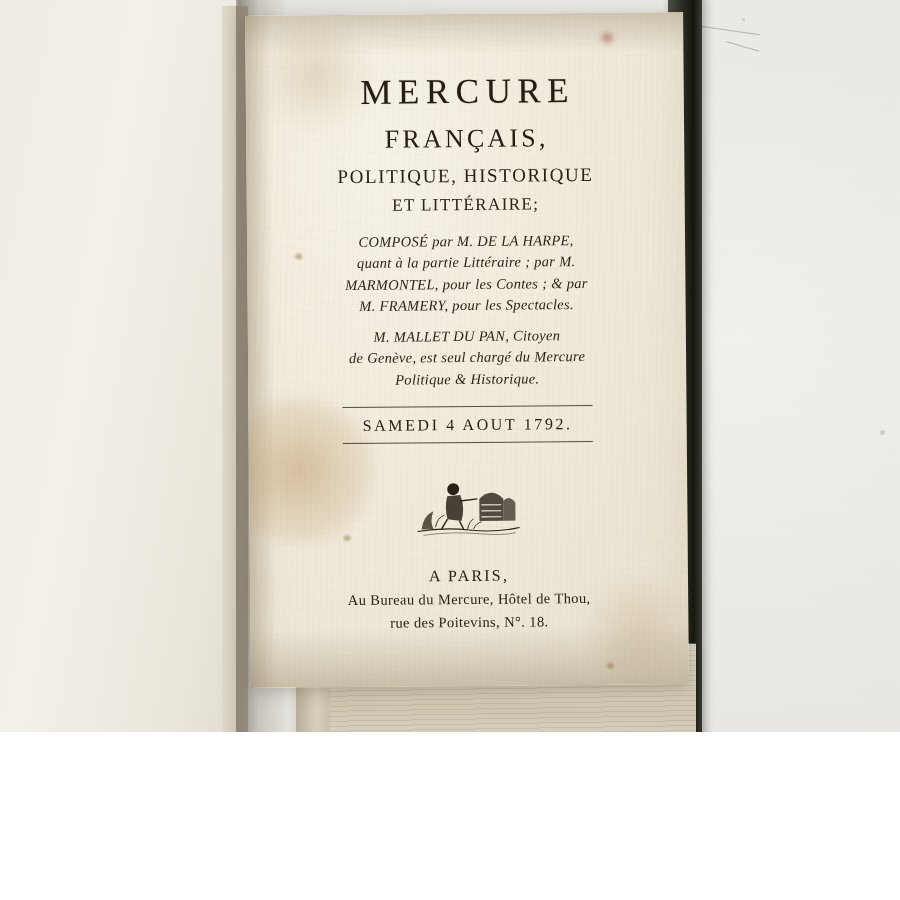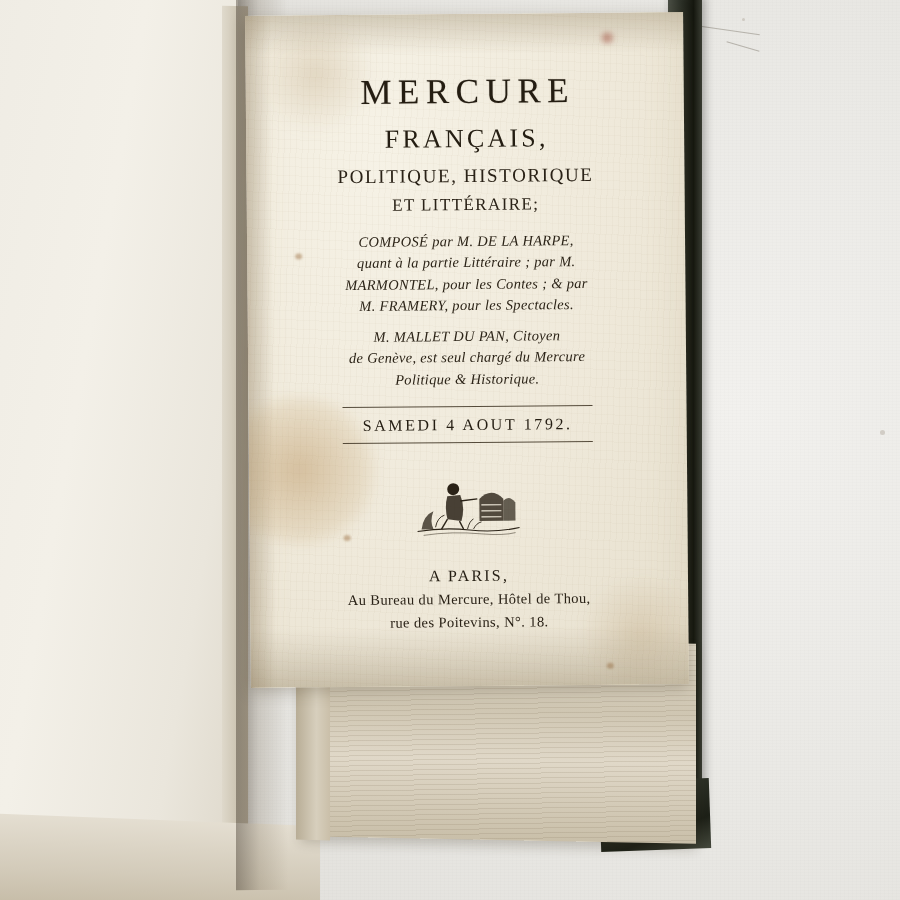--- a/index.html
+++ b/index.html
@@ -3,21 +3,21 @@
 <meta charset="utf-8">
 <style>
   html, body {
     margin: 0;
     padding: 0;
     background: #ffffff;
   }
   #page {
     position: relative;
     width: 900px;
-    height: 900px;
+    height: 732px;
     overflow: hidden;
     background: #f9a8d4;
     font-family: "Liberation Serif", serif;
   }
 
   
   .backdrop {
     position: absolute;
     inset: 0;
     background:

